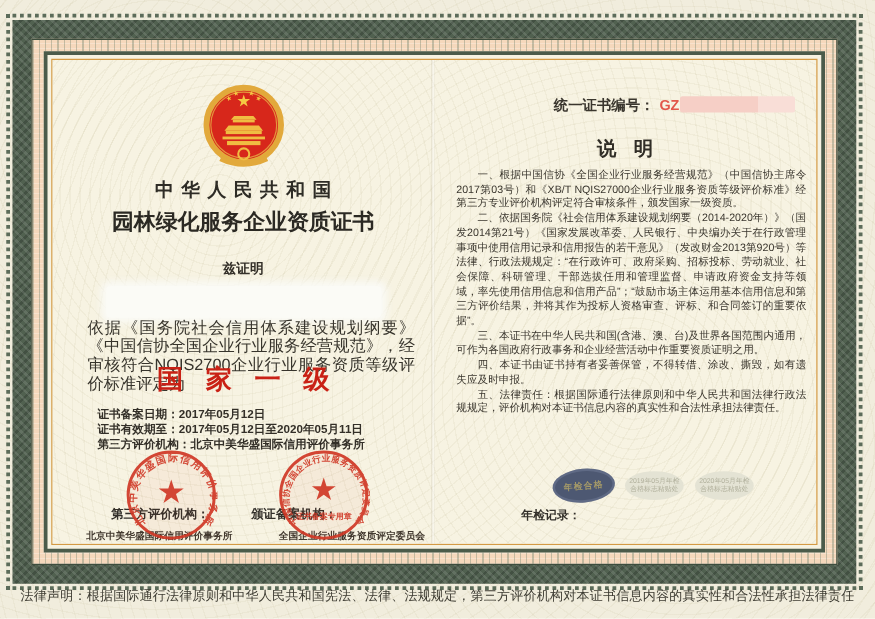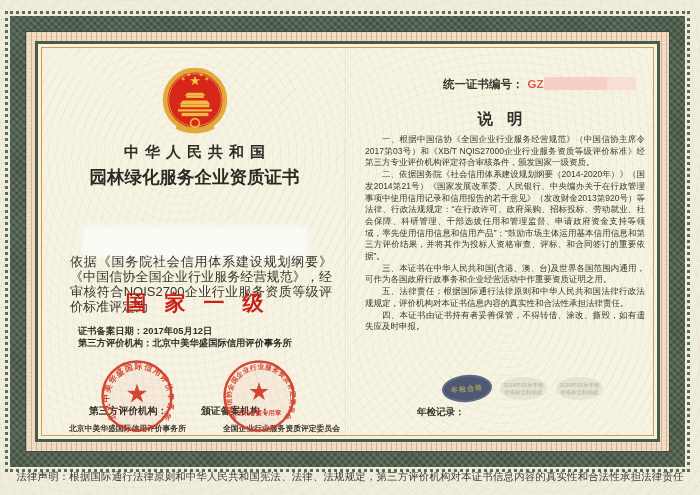--- a/index.html
+++ b/index.html
@@ -137,27 +137,31 @@
                 <path d="M17 38.5 h30 l-3.2 -4 h-23.6 z" fill="#f0bd42"></path>
                 <rect x="18" y="38.5" width="28" height="2.6" fill="#f0bd42"></rect>
                 <rect x="15.5" y="43" width="33" height="2.2" fill="#f0bd42"></rect>
                 <rect x="19" y="46.5" width="26" height="3.2" fill="#f0bd42"></rect>
                 <circle cx="32" cy="56.5" r="4.3" fill="none" stroke="#f0bd42" stroke-width="1.6"></circle>
                 <path d="M13 62 q19 9 38 0 l-1.8 -3.6 q-17 7 -34.4 0 z" fill="#e2a93b"></path>
               </svg>
 
               <div class="country">中华人民共和国</div>
               <div class="cert-title">园林绿化服务企业资质证书</div>
+              <div class="certify">兹证明</div>
               <div class="redact-company"></div>
               <div class="basis">依据《国务院社会信用体系建设规划纲要》《中国信协全国企业行业服务经营规范》，经审核符合NQIS2700企业行业服务资质等级评价标准评定为</div>
               <div class="grade">国家一级</div>
 
               <div class="fields">
                 <div>
                   <span>证书备案日期：</span><span>2017年05月12日</span>
+                </div>
+                <div>
+                  <span>证书有效期至：</span><span>2017年05月12日至2020年05月11日</span>
                 </div>
                 <div>
                   <span>第三方评价机构：</span><span>北京中美华盛国际信用评价事务所</span>
                 </div>
               </div>
 
               <div class="stamp-label sl1">第三方评价机构：</div>
               <div class="stamp-label sl2">颁证备案机构：</div>
               <div class="stamp-org so1">北京中美华盛国际信用评价事务所</div>
               <div class="stamp-org so2">全国企业行业服务资质评定委员会</div>
@@ -188,22 +192,22 @@
               <div class="cert-no">
                 <span>统一证书编号：</span><span class="gz">GZ</span><span class="redact-no"></span>
               </div>
 
               <div class="explain-head">说明</div>
 
               <div class="explain">
                 <p>一、根据中国信协《全国企业行业服务经营规范》（中国信协主席令2017第03号）和《XB/T NQIS27000企业行业服务资质等级评价标准》经第三方专业评价机构评定符合审核条件，颁发国家一级资质。</p>
                 <p>二、依据国务院《社会信用体系建设规划纲要（2014-2020年）》（国发2014第21号）《国家发展改革委、人民银行、中央编办关于在行政管理事项中使用信用记录和信用报告的若干意见》（发改财金2013第920号）等法律、行政法规规定：“在行政许可、政府采购、招标投标、劳动就业、社会保障、科研管理、干部选拔任用和管理监督、申请政府资金支持等领域，率先使用信用信息和信用产品”；“鼓励市场主体运用基本信用信息和第三方评价结果，并将其作为投标人资格审查、评标、和合同签订的重要依据”。</p>
                 <p>三、本证书在中华人民共和国(含港、澳、台)及世界各国范围内通用，可作为各国政府行政事务和企业经营活动中作重要资质证明之用。</p>
+                <p>四、本证书由证书持有者妥善保管，不得转借、涂改、撕毁，如有遗失应及时申报。</p>
                 <p>五、法律责任：根据国际通行法律原则和中华人民共和国法律行政法规规定，评价机构对本证书信息内容的真实性和合法性承担法律责任。</p>
-                <p>四、本证书由证书持有者妥善保管，不得转借、涂改、撕毁，如有遗失应及时申报。</p>
               </div>
 
               <div class="annual-label">年检记录：</div>
 
               <div class="oval-dark">年检合格</div>
 
               <div class="oval-faint of1">
                 <span>2019年05月年检</span>
                 <span>合格标志粘贴处</span>
               </div>

